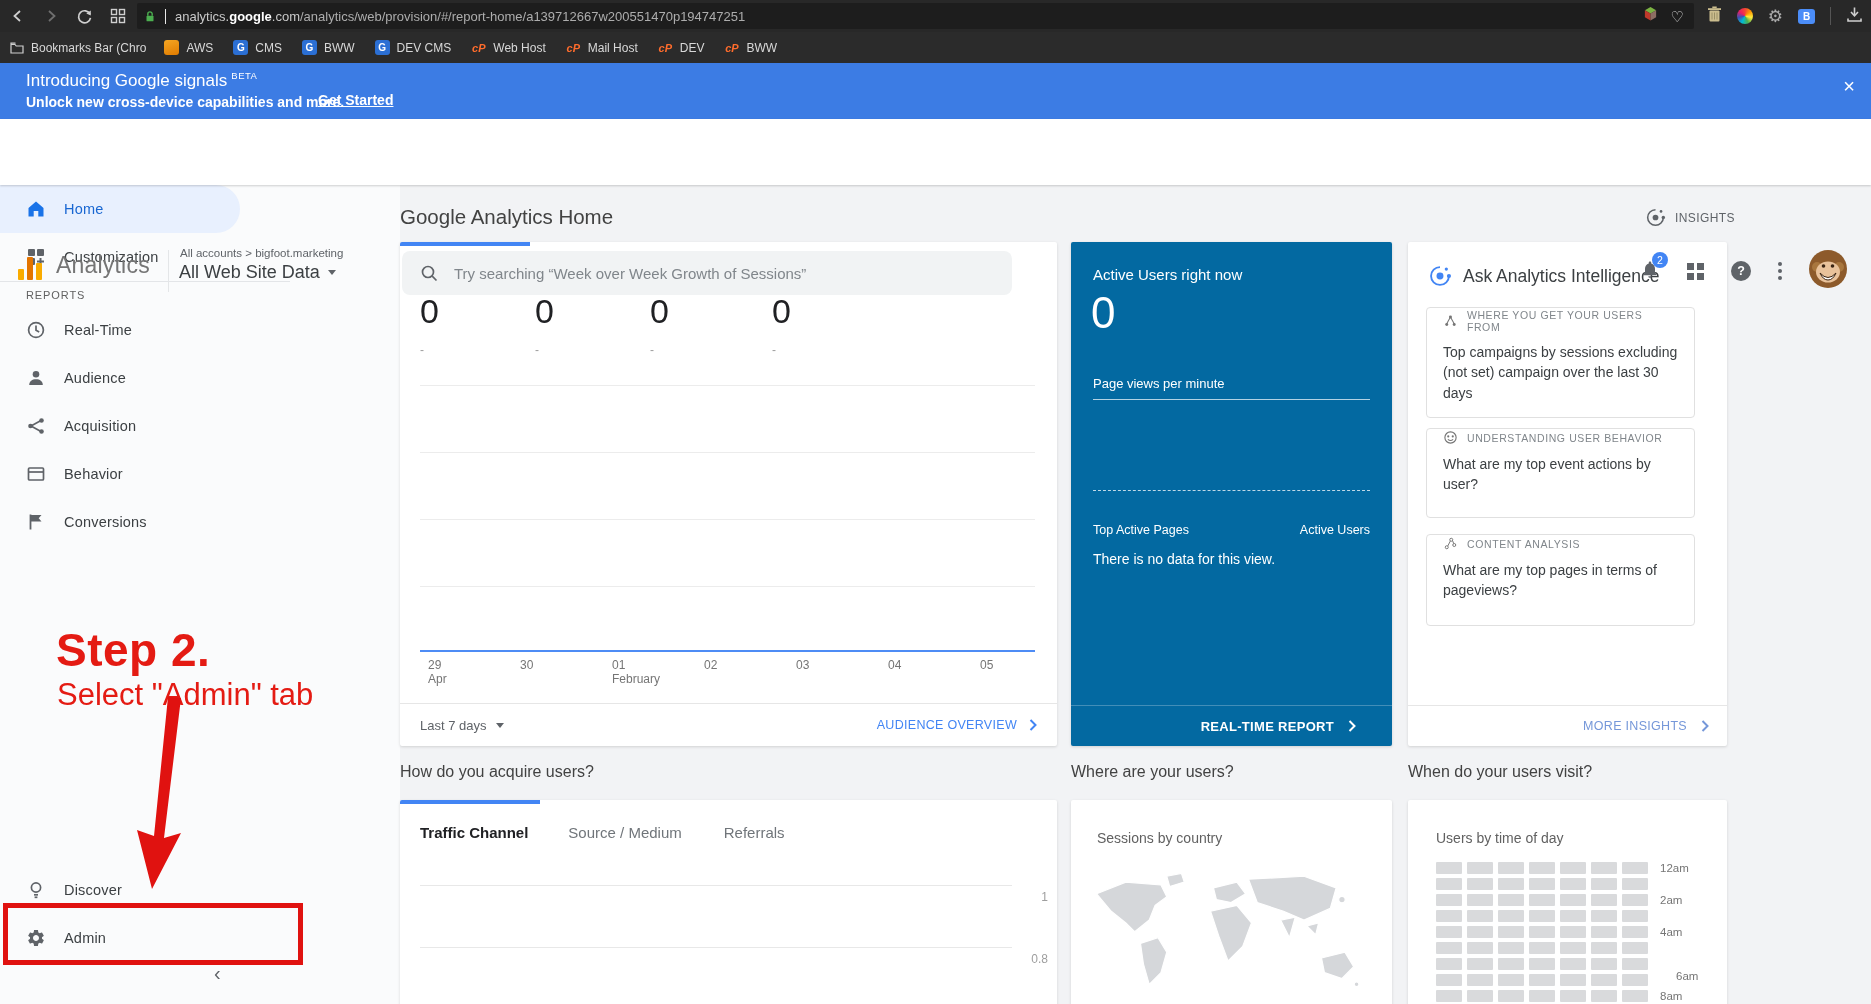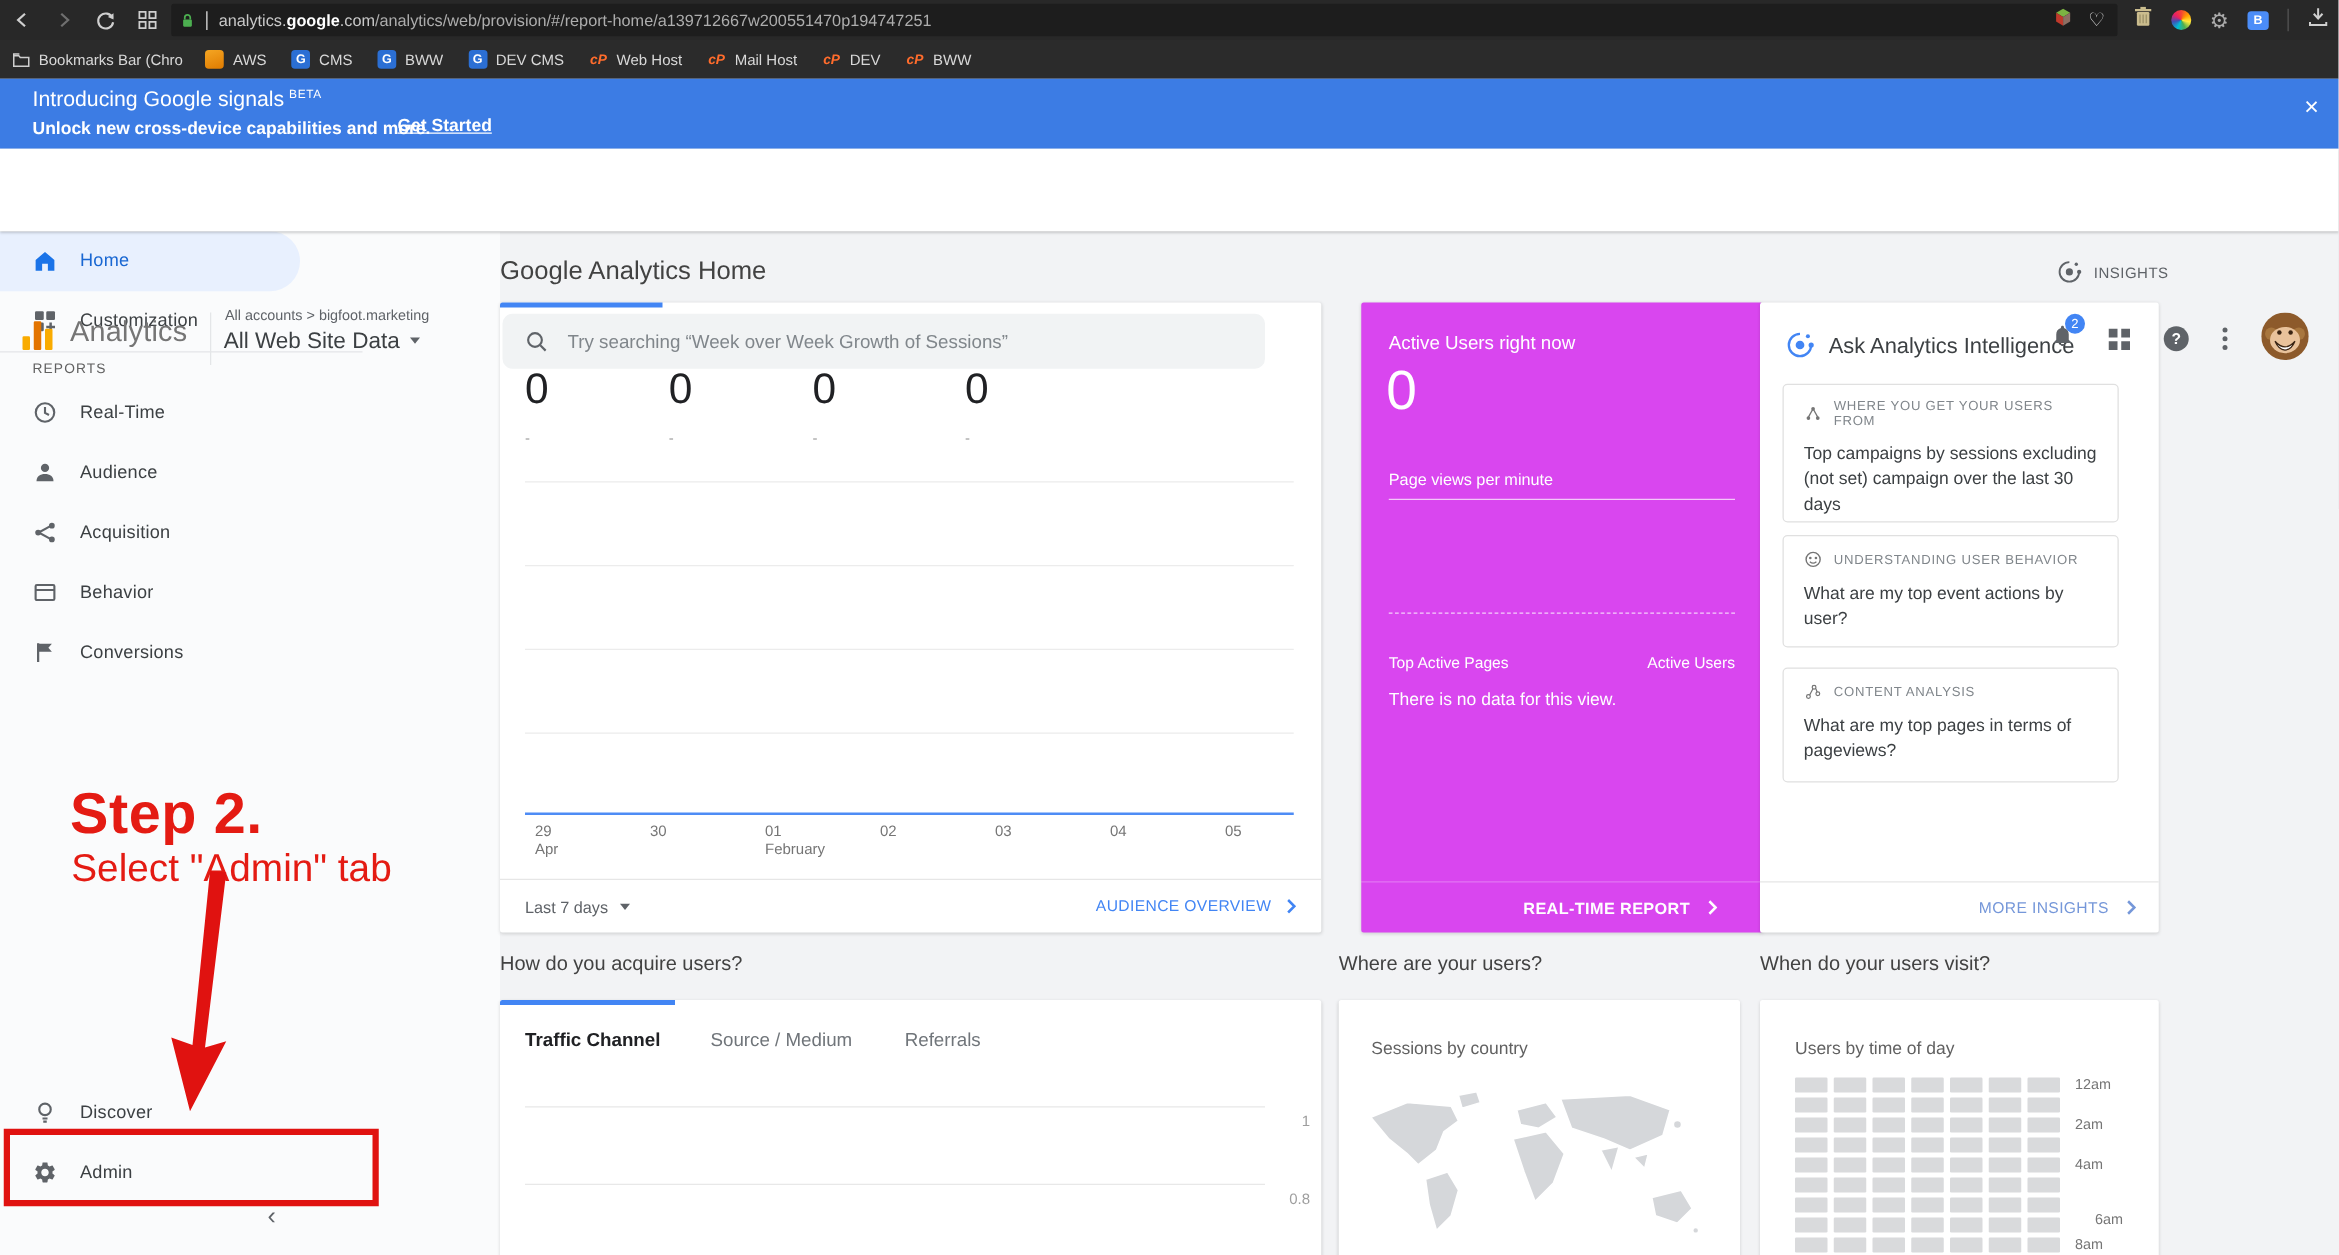--- a/index.html
+++ b/index.html
@@ -108,37 +108,37 @@
   .chart{position:absolute;left:20px;right:22px;top:143px;height:267px;}
   .gl{position:absolute;left:0;right:0;height:1px;background:#ececec;}
   .zero{position:absolute;left:0;right:0;bottom:0;height:2px;background:#4e8cf5;}
   .xlab{position:absolute;top:273px;font-size:12px;color:#757575;line-height:14px;}
   .xm{display:block;}
   .cfoot{position:absolute;left:0;right:0;bottom:0;height:42px;border-top:1px solid #e6e6e6;
     display:flex;align-items:center;justify-content:space-between;padding:0 20px;}
   .range{display:flex;align-items:center;gap:9px;font-size:13px;color:#5f6368;cursor:pointer;}
 
   
-  .rtcard{background:#d946ef;color:#fff;margin-left:18px;}
+  .rtcard{background:#0369a1;color:#fff;}
   .rt-title{position:absolute;left:22px;top:24px;font-size:15px;}
   .rt-val{position:absolute;left:20px;top:46px;font-size:44px;font-weight:400;}
   .rt-pvpm{position:absolute;left:22px;right:22px;top:134px;font-size:13px;padding-bottom:8px;
     border-bottom:1px solid rgba(255,255,255,.7);}
   .rt-dash{position:absolute;left:22px;right:22px;top:248px;border-top:1px dashed rgba(255,255,255,.75);}
   .rt-row{position:absolute;left:22px;right:22px;top:281px;display:flex;justify-content:space-between;font-size:12.5px;}
   .rt-empty{position:absolute;left:22px;top:309px;font-size:14px;}
   .rt-foot{position:absolute;left:0;right:0;bottom:0;height:40px;border-top:1px solid rgba(255,255,255,.25);
     display:flex;align-items:center;justify-content:flex-end;padding:0 36px;gap:14px;
     font-size:13px;font-weight:700;letter-spacing:.3px;cursor:pointer;}
 
   
   .ai-head{position:absolute;left:20px;top:22px;display:flex;align-items:center;gap:11px;
     font-size:17.5px;color:#3c4043;}
   .aicard{position:absolute;left:18px;right:32px;border:1px solid #e0e0e0;border-radius:4px;
-    padding:11px 16px;box-sizing:border-box;cursor:pointer;}
+    padding:1px 16px;box-sizing:border-box;cursor:pointer;}
   .aitag{display:flex;align-items:center;gap:9px;font-size:10.5px;color:#80868b;letter-spacing:.6px;}
   .aiq{font-size:14px;color:#3c4043;line-height:1.45;margin-top:9px;}
   .ai-foot{position:absolute;left:0;right:0;bottom:0;height:40px;border-top:1px solid #e6e6e6;
     display:flex;align-items:center;justify-content:flex-end;padding:0 18px;gap:14px;
     font-size:12.5px;font-weight:500;letter-spacing:.3px;color:#7597d9;cursor:pointer;}
 
   
   .aqtabs{position:absolute;left:20px;top:24px;display:flex;}
   .aqtab{font-size:15px;color:#70757a;cursor:pointer;}
   .aqtab.on{color:#202124;font-weight:700;}

